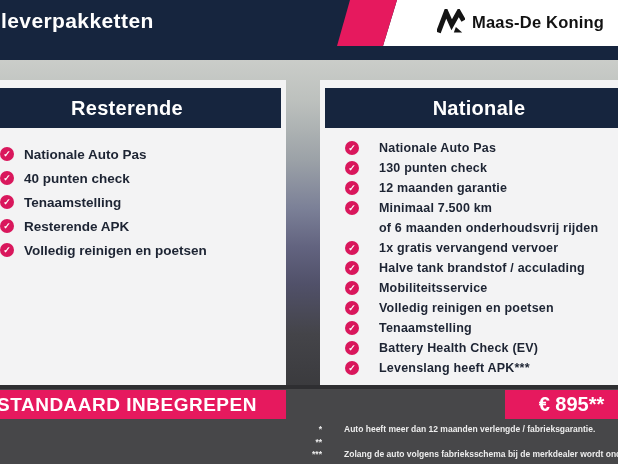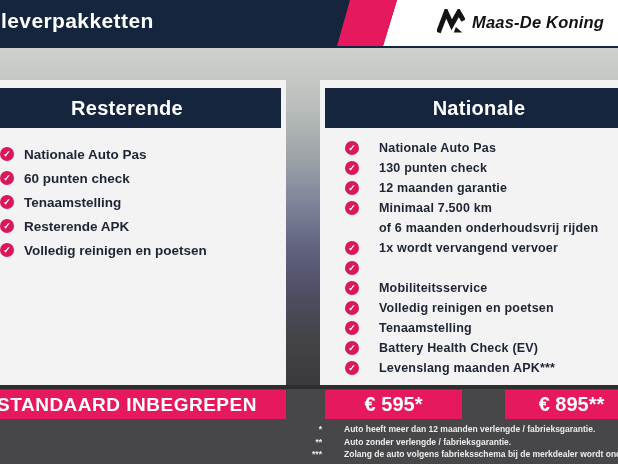--- a/index.html
+++ b/index.html
@@ -10,30 +10,30 @@
   .bg{position:absolute;inset:0;
       background:linear-gradient(180deg,#d4d5d3 0%,#cfd1cd 10%,#bcc0bd 22%,
         #9da3a8 34%,#7b8097 45%,#636480 53%,#51516a 61%,#444449 72%,
         #3a3a3d 84%,#353537 100%);}
 
   
   .footerband{position:absolute;left:0;right:0;top:385px;height:79px;
       background:#474749;border-top:4px solid #2e2e31;box-sizing:border-box;}
 
   
-  .header{position:absolute;top:0;left:0;width:618px;height:48px;background:#16253e;}
+  .header{position:absolute;top:0;left:0;width:618px;height:60px;background:#16253e;}
   .header-white{position:absolute;inset:0;background:#ffffff;
       clip-path:polygon(397px 0,618px 0,618px 46px,383px 46px);}
   .header-pink{position:absolute;inset:0;background:#e6195e;
       clip-path:polygon(350px 0,397px 0,383px 46px,337px 46px);}
   .page-title{position:absolute;left:1px;top:9px;color:#ffffff;font-size:21px;
       font-weight:bold;letter-spacing:.4px;}
   .brand{position:absolute;left:437px;top:9px;display:flex;align-items:center;}
   .brand svg{display:block;}
-  .brand-text{margin-left:7px;color:#121212;font-size:16.5px;font-weight:bold;letter-spacing:.2px;font-style:italic;}
+  .brand-text{margin-left:7px;color:#121212;font-size:16.5px;font-weight:bold;letter-spacing:.2px;}
 
   
   .panel{position:absolute;top:80px;width:318px;height:305px;background:#f3f3f4;}
   .panel-left{left:-32px;}
   .panel-right{left:320px;}
   .panel-title{position:absolute;top:8px;left:5px;right:5px;height:40px;background:#16253e;
       color:#fff;display:flex;align-items:center;justify-content:center;
       font-size:20px;font-weight:bold;letter-spacing:.3px;}
 
   .list{position:absolute;left:0;right:0;}
@@ -74,21 +74,21 @@
     <div class="panel-title">
       <span>Resterende</span>
     </div>
     <div class="list list-left">
         <div class="feat">
           <span class="check">✓</span>
           <span class="flabel">Nationale Auto Pas</span>
         </div>
         <div class="feat">
           <span class="check">✓</span>
-          <span class="flabel">60 punten check</span>
+          <span class="flabel">40 punten check</span>
         </div>
         <div class="feat">
           <span class="check">✓</span>
           <span class="flabel">Tenaamstelling</span>
         </div>
         <div class="feat">
           <span class="check">✓</span>
           <span class="flabel">Resterende APK</span>
         </div>
         <div class="feat">
@@ -118,66 +118,63 @@
         <div class="feat">
           <span class="check">✓</span>
           <span class="flabel">Minimaal 7.500 km</span>
         </div>
         <div class="feat">
           <span class="check nocheck"></span>
           <span class="flabel">of 6 maanden onderhoudsvrij rijden</span>
         </div>
         <div class="feat">
           <span class="check">✓</span>
-          <span class="flabel">1x wordt vervangend vervoer</span>
+          <span class="flabel">1x gratis vervangend vervoer</span>
         </div>
         <div class="feat">
           <span class="check">✓</span>
+          <span class="flabel">Halve tank brandstof / acculading</span>
         </div>
         <div class="feat">
           <span class="check">✓</span>
           <span class="flabel">Mobiliteitsservice</span>
         </div>
         <div class="feat">
           <span class="check">✓</span>
           <span class="flabel">Volledig reinigen en poetsen</span>
         </div>
         <div class="feat">
           <span class="check">✓</span>
           <span class="flabel">Tenaamstelling</span>
         </div>
         <div class="feat">
           <span class="check">✓</span>
           <span class="flabel">Battery Health Check (EV)</span>
         </div>
         <div class="feat">
           <span class="check">✓</span>
-          <span class="flabel">Levenslang maanden APK***</span>
+          <span class="flabel">Levenslang heeft APK***</span>
         </div>
       </div>
   </div>
 
   <div class="pricebar bar-standaard">
     <span>STANDAARD INBEGREPEN</span>
-  </div>
-  <div class="pricebar bar-price1">
-    <span>€ 595*</span>
   </div>
   <div class="pricebar bar-price2">
     <span>€ 895**</span>
   </div>
 
   <div class="footnotes">
       <div class="fnrow">
         <span class="stars">*</span>
         <span class="ftext">Auto heeft meer dan 12 maanden verlengde / fabrieksgarantie.</span>
       </div>
       <div class="fnrow">
         <span class="stars">**</span>
-        <span class="ftext">Auto zonder verlengde / fabrieksgarantie.</span>
       </div>
       <div class="fnrow">
         <span class="stars">***</span>
         <span class="ftext">Zolang de auto volgens fabrieksschema bij de merkdealer wordt onderhouden.</span>
       </div>
     </div>
 
   <div class="header">
     <div class="header-white"></div>
     <div class="header-pink"></div>

